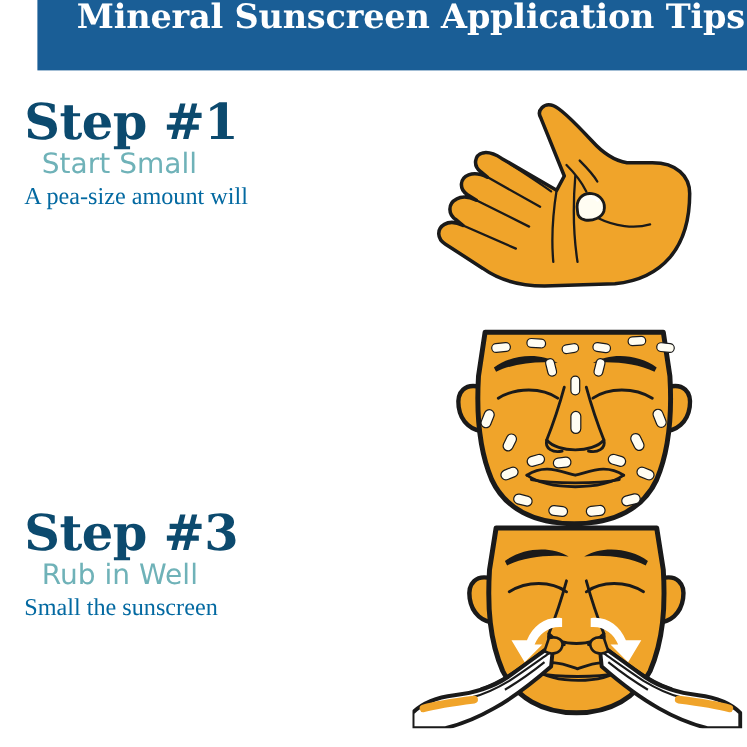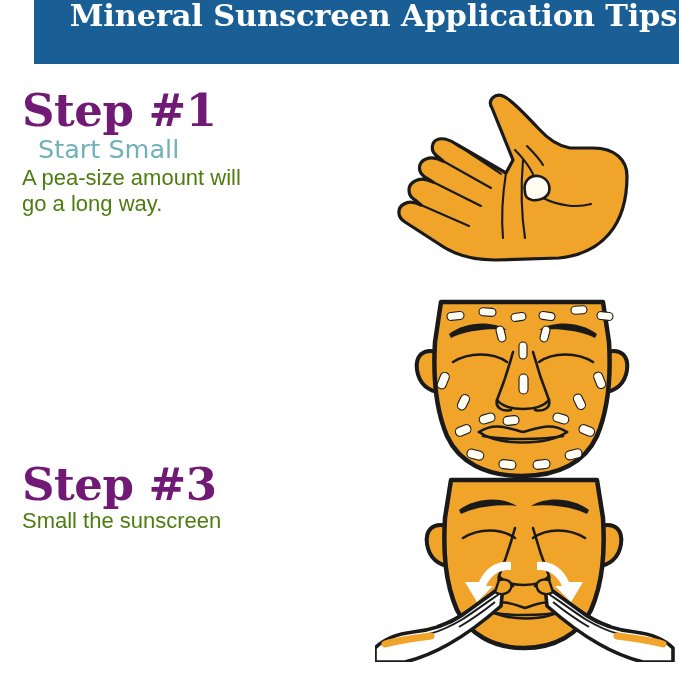--- a/index.html
+++ b/index.html
@@ -45,40 +45,40 @@
   .step-1{top:192px;}
   .step-2{top:374px;}
 
   .text-col{
     position:absolute;left:22px;top:0;
     width:330px;
   }
   .step-title{
     font-family:"DejaVu Serif", serif;
     font-weight:700;
-    color:#701a75;
+    color:#0c4a6e;
     font-size:45px;
     line-height:1.0;
     letter-spacing:-0.5px;
     margin:0;
     white-space:nowrap;
   }
   .step-sub{
     font-family:"DejaVu Sans", sans-serif;
     font-weight:400;
     color:#6FB2B8;
     font-size:25.5px;
     line-height:1.15;
     margin:2px 0 0 16px;
     white-space:nowrap;
   }
   .step-body{
-    font-family:Liberation Sans, sans-serif;
+    font-family:Liberation Serif, serif;
     font-weight:400;
-    color:#4d7c0f;
+    color:#0369a1;
     font-size:22px;
     line-height:1.18;
     margin:1px 0 0 0;
   }
   .step-body span{display:block;white-space:nowrap;}
 
   .art-col{
     position:absolute;
     right:4px;top:0;
     width:300px;height:197px;
@@ -95,21 +95,20 @@
   </div>
 
   <div class="content">
 
     <div class="step step-0">
       <div class="text-col">
         <p class="step-title">Step #1</p>
         <p class="step-sub">Start Small</p>
         <p class="step-body">
           <span>A pea-size amount will</span>
-          <span>go a long way.</span>
         </p>
       </div>
       <div class="art-col">
 
         <svg width="300" height="197" viewBox="0 0 300 197">
           <g stroke="#1A1A1A" stroke-width="3.2" stroke-linejoin="round" stroke-linecap="round" fill="#F0A42A">
 
             <path d="M117,20
                      C 112,12 120,5 128,8
                      C 134,10 150,26 163,40
@@ -227,20 +226,21 @@
             <rect x="158" y="180" width="17" height="9" rx="4.5" transform="rotate(-6 166 184)"></rect>
             <rect x="190" y="170" width="17" height="9" rx="4.5" transform="rotate(-14 198 174)"></rect>
           </g>
         </svg>
       </div>
     </div>
 
     <div class="step step-2">
       <div class="text-col">
         <p class="step-title">Step #3</p>
+        <p class="step-sub">Rub in Well</p>
         <p class="step-body">
           <span>Small the sunscreen</span>
         </p>
       </div>
       <div class="art-col">
 
         <svg width="300" height="200" viewBox="0 0 300 200">
 
           <g fill="#F0A42A" stroke="#1A1A1A" stroke-width="4">
             <path d="M72,64 C 58,60 50,68 52,82 C 54,96 64,104 76,104 Z"></path>

